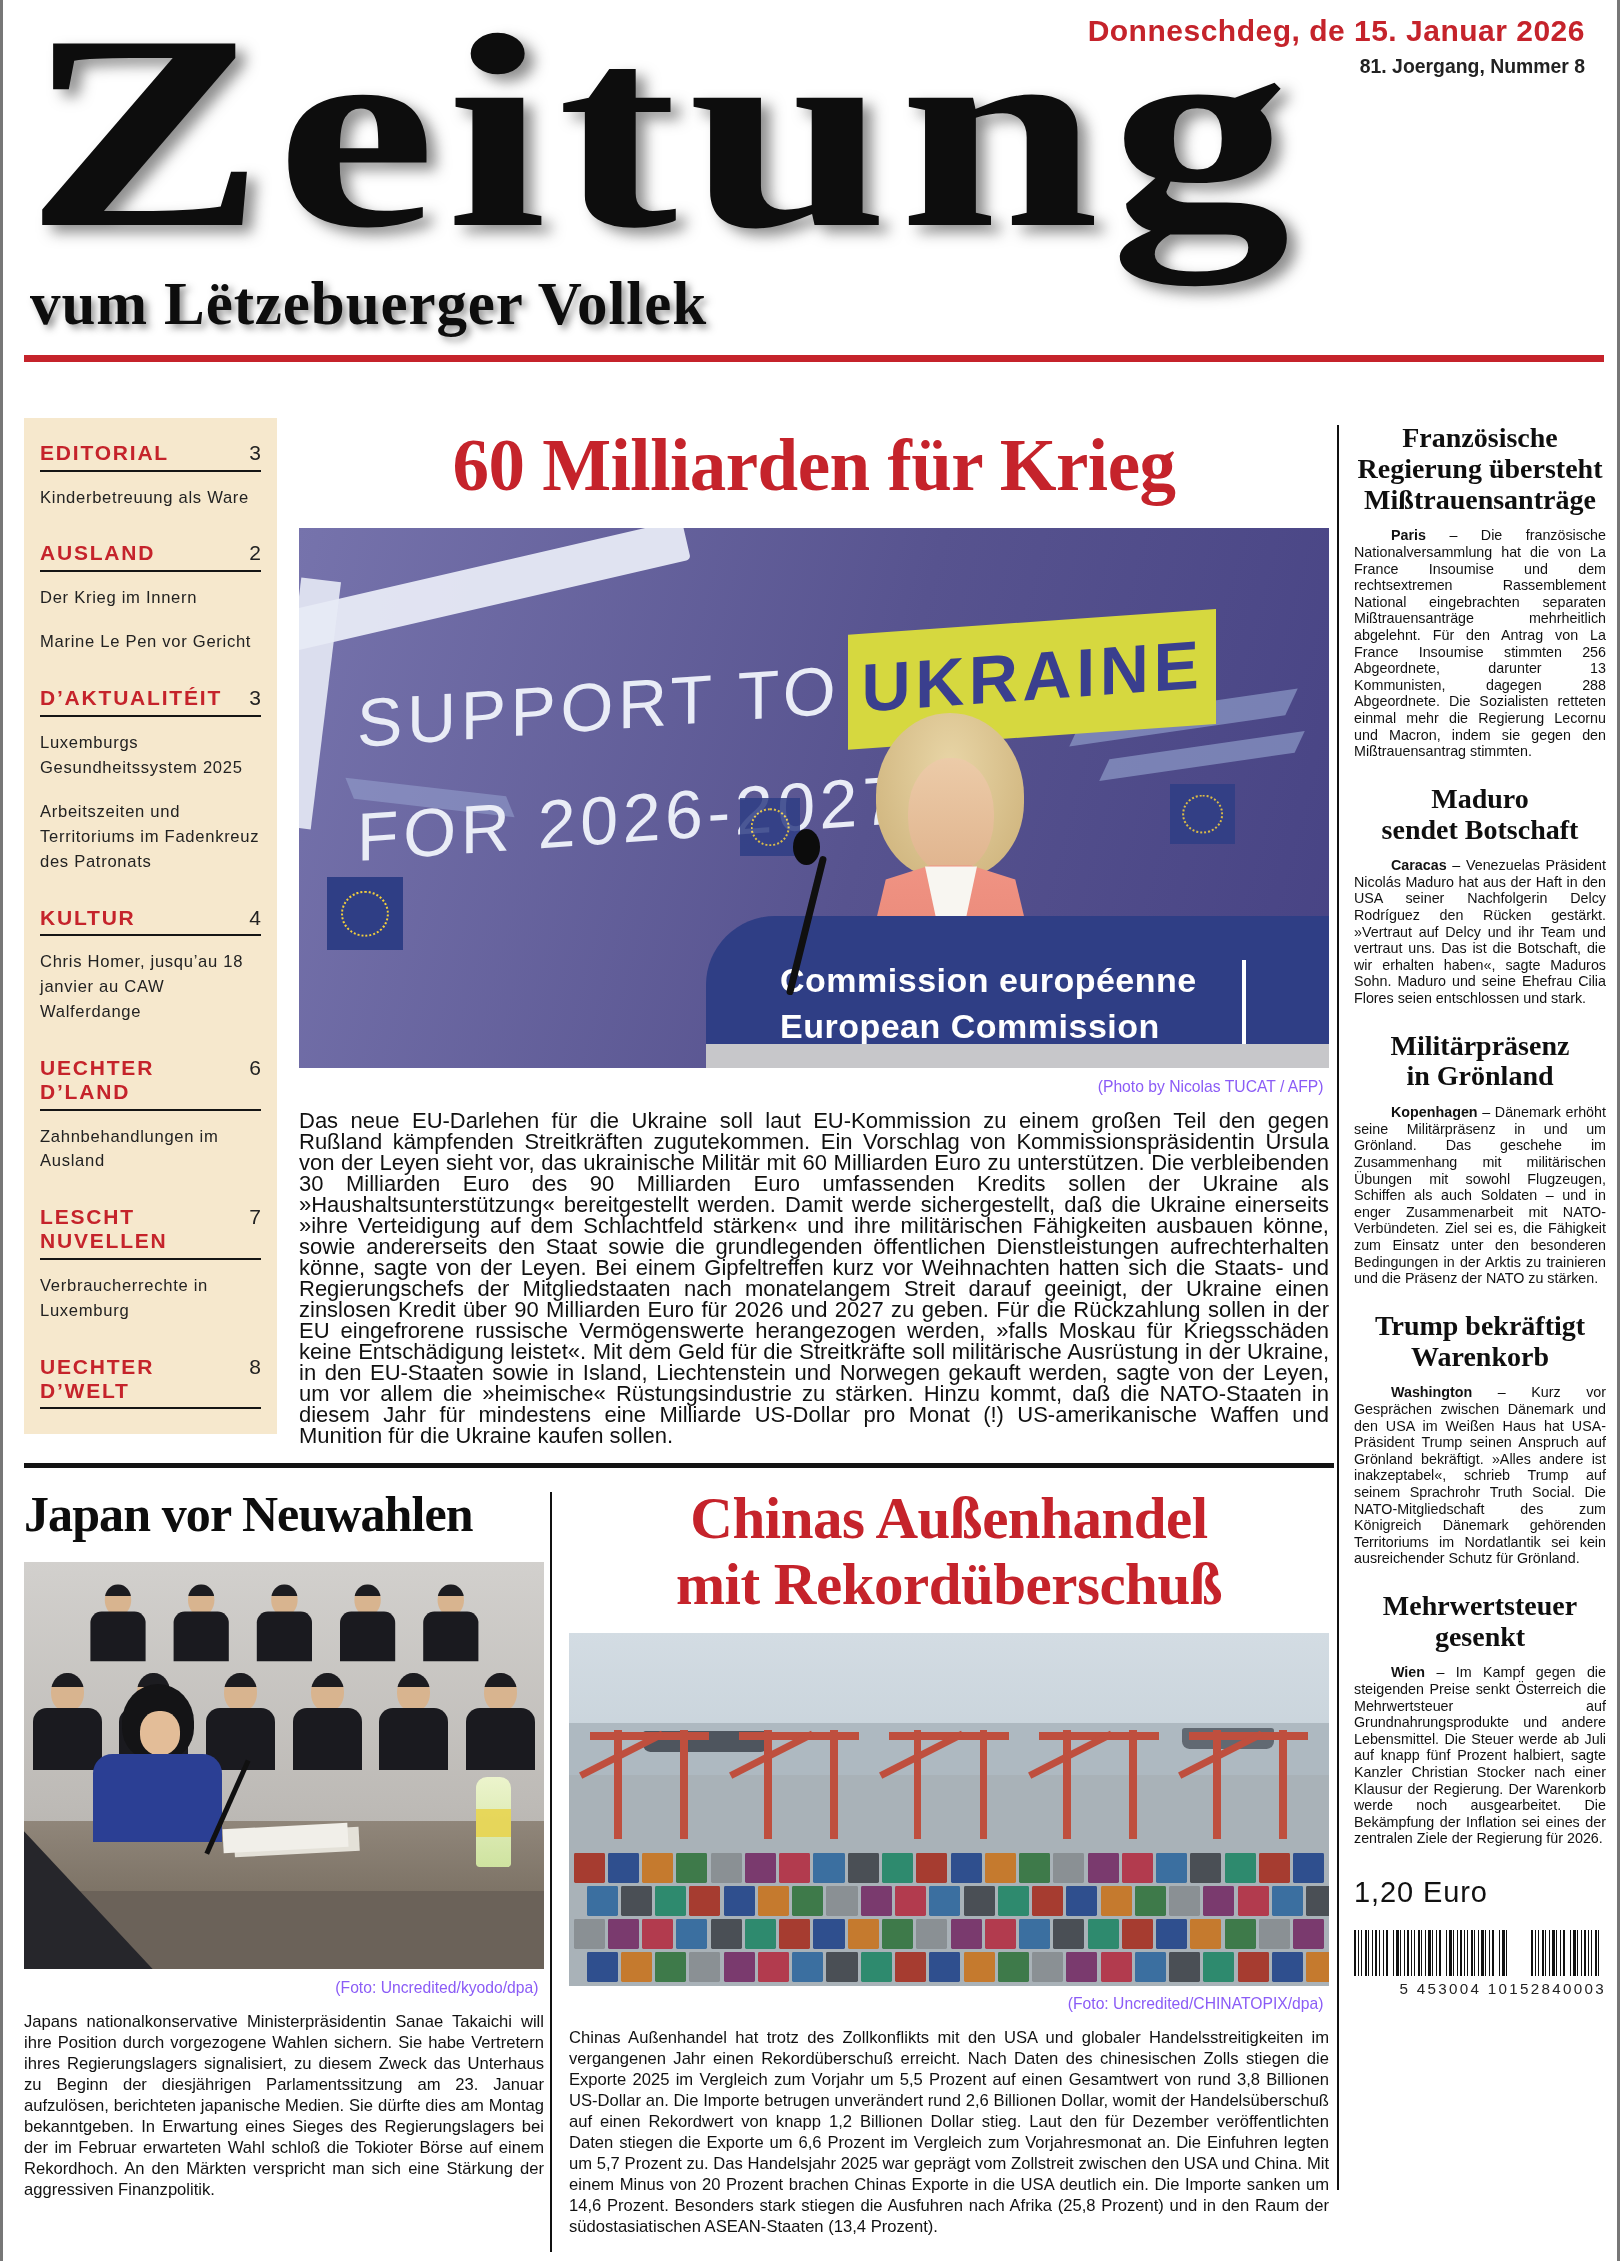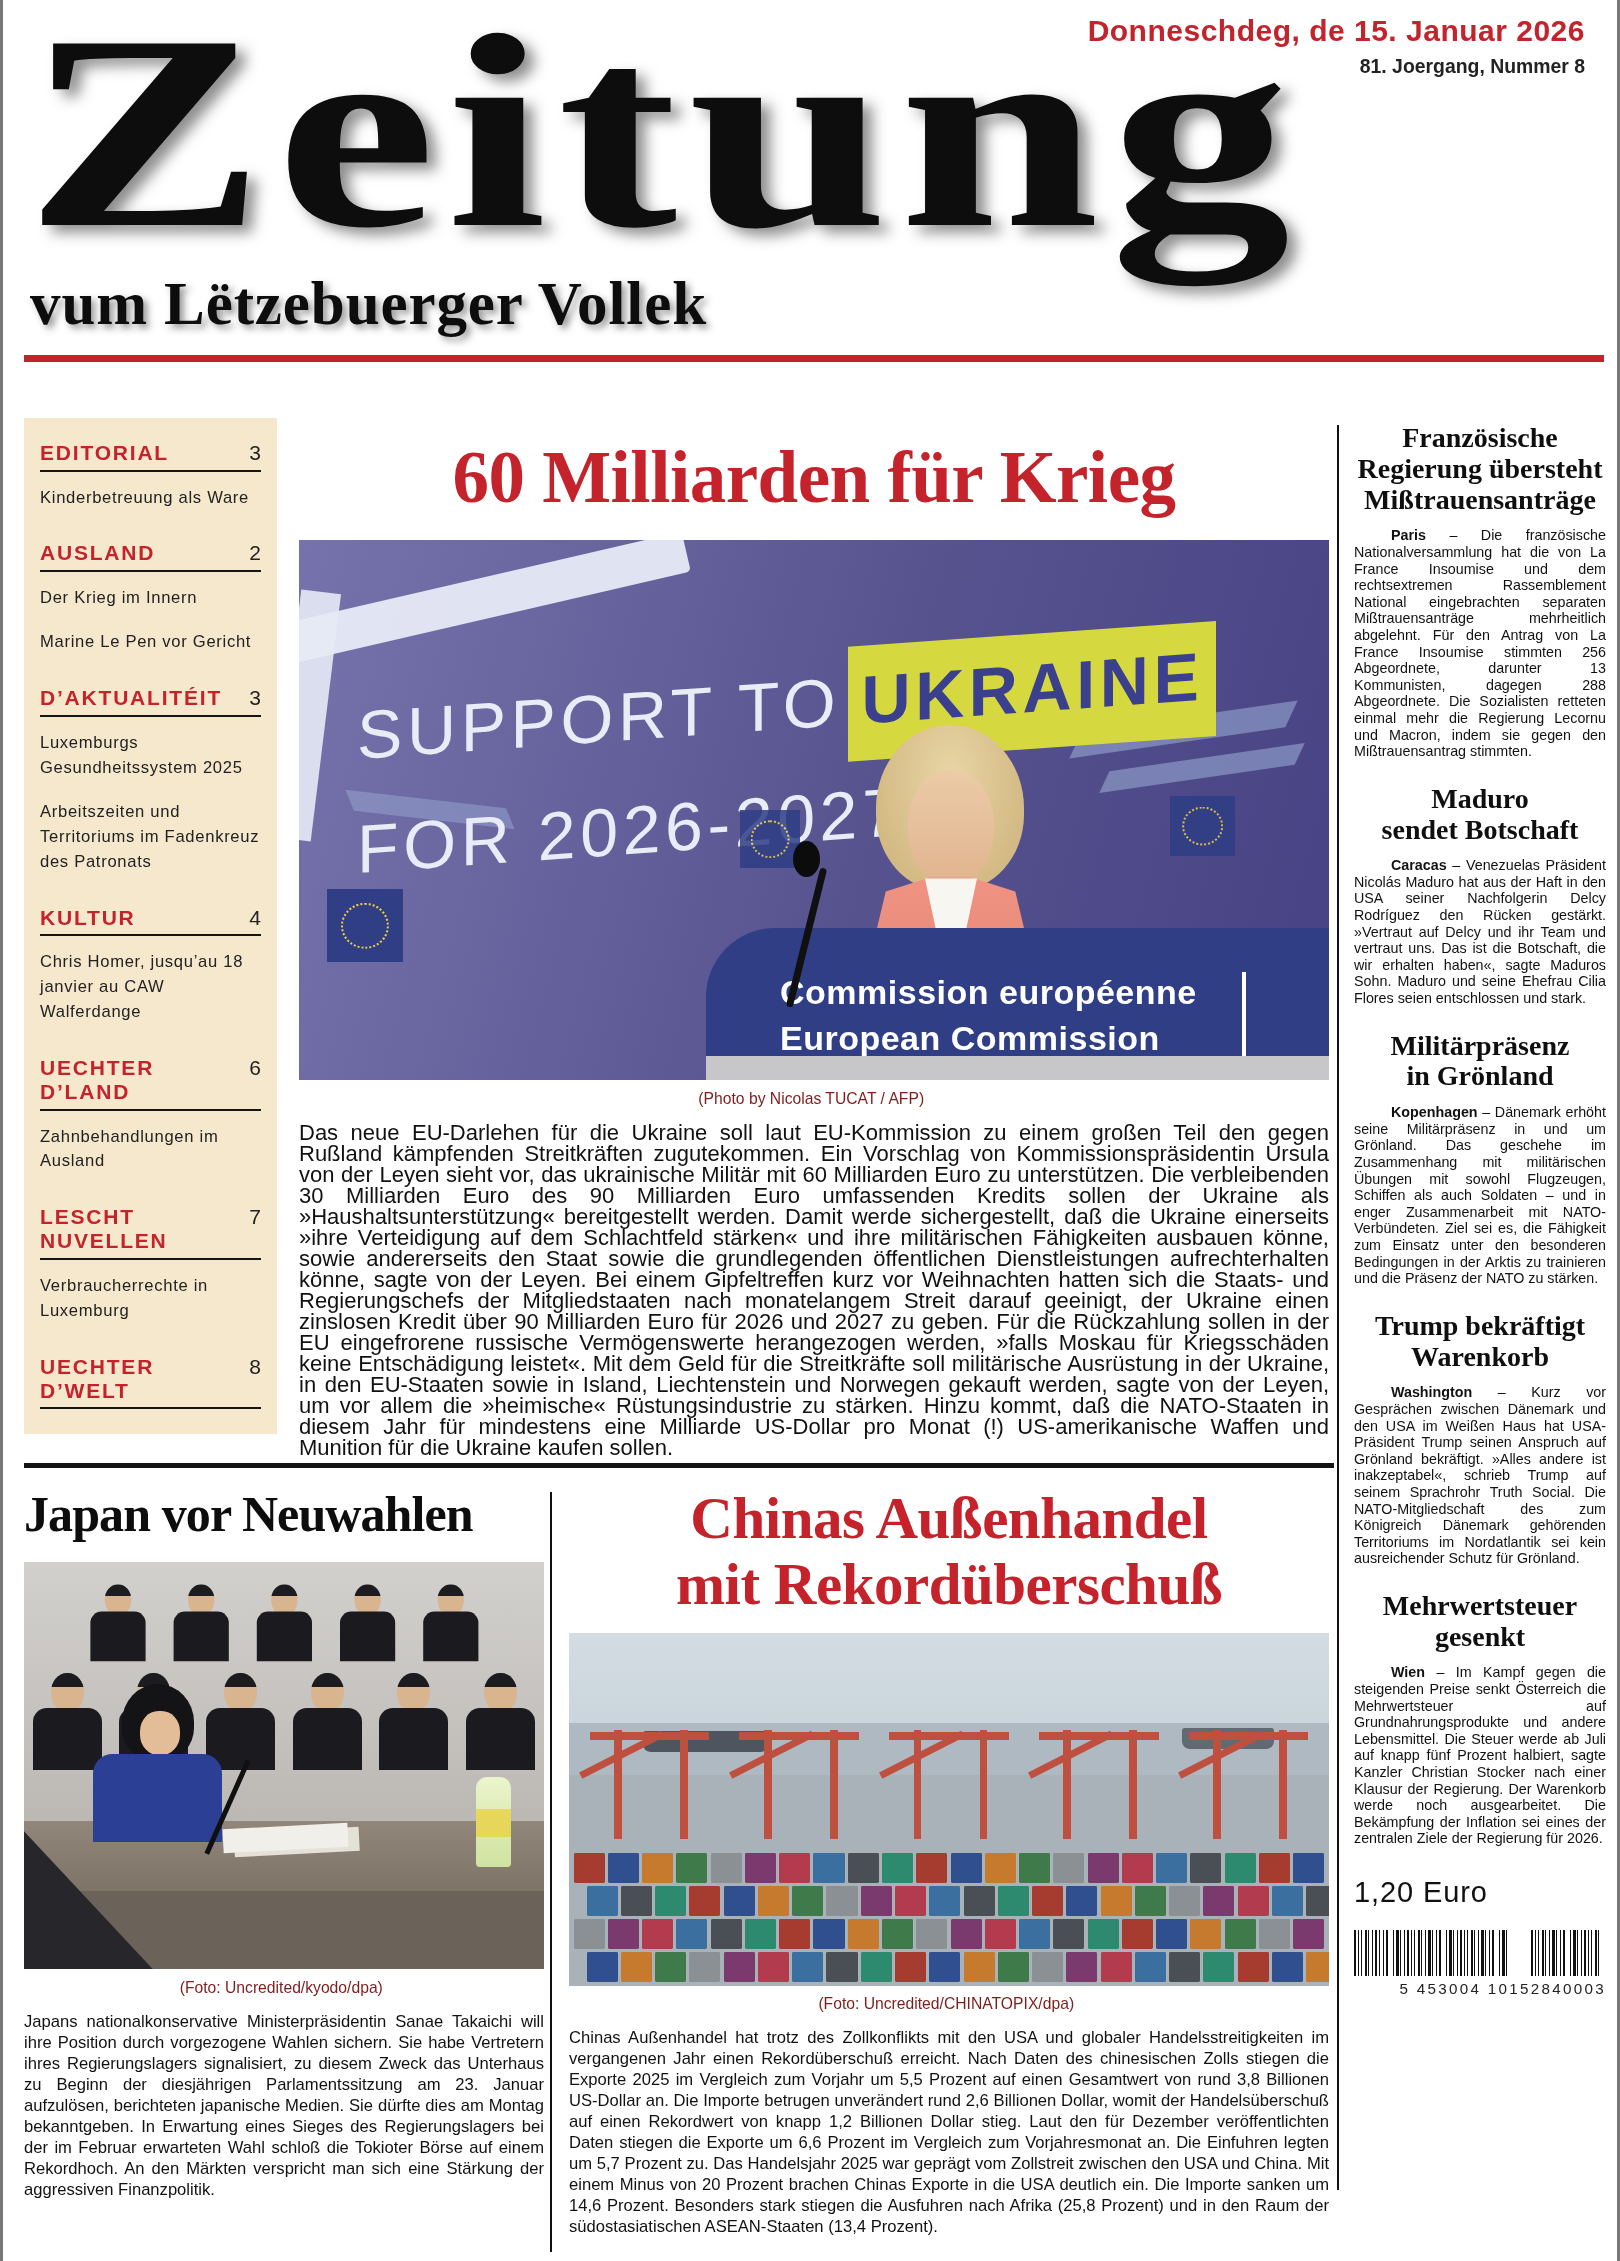--- a/index.html
+++ b/index.html
@@ -25,21 +25,21 @@
         padding:23px 16px;box-sizing:border-box;overflow:hidden;}
   .idx{margin-bottom:31px;}
   .idx-head{display:flex;justify-content:space-between;align-items:baseline;
         border-bottom:2.3px solid #151515;padding-bottom:4.6px;margin-bottom:14px;}
   .idx-label{color:var(--accent-red);font-weight:bold;font-size:21px;letter-spacing:1.8px;}
   .idx-page{font-size:21px;color:#222;}
   .idx-item{font-size:16.6px;line-height:1.5;letter-spacing:0.7px;margin-bottom:19.4px;color:#222;}
   .idx-item:last-child{margin-bottom:0;}
 
   
-  .mid{position:absolute;top:430px;left:296px;width:1030px;}
+  .mid{position:absolute;top:418px;left:296px;width:1030px;}
   .lead-head{margin:7px 0 21px;text-align:center;font-weight:bold;color:var(--accent-red);
         font-size:73px;line-height:1.13;letter-spacing:-0.5px;}
   .photo{position:relative;overflow:hidden;}
   .lead-photo{width:1030px;height:540px;
         background:linear-gradient(105deg,var(--bg-light,#7673ac),var(--bg,#57538f) 55%,#474384);}
   .beam1{position:absolute;width:453px;height:41px;background:#e7eaf5;top:42px;left:-60px;
         transform:rotate(-13deg);border-radius:4.6px;opacity:.95;}
   .beam2{position:absolute;width:40px;height:249px;background:#e7eaf5;top:51px;left:-13px;
         transform:rotate(7deg);opacity:.9;}
   .banner{position:absolute;left:58px;top:111px;transform:skewY(-4deg);color:#e9ecf6;
@@ -69,21 +69,21 @@
   .podium{position:absolute;left:407px;top:388px;right:0;bottom:24px;
         background:var(--podium-bg,#2f3e85);border-radius:69px 0 0 0;z-index:4;}
   .podium-text{position:absolute;left:74px;top:42px;color:#fff;font-weight:bold;
         font-size:34px;line-height:1.35;letter-spacing:0.5px;}
   .podium-sep{position:absolute;right:83px;top:44px;width:4.2px;height:85px;background:#fff;}
   .strip{position:absolute;left:407px;right:0;bottom:0;height:24px;background:var(--strip,#c7c7ca);z-index:5;}
   .mic{position:absolute;left:504px;top:326px;width:6.5px;height:143px;background:#101010;
         transform:rotate(14deg);border-radius:3.7px;z-index:6;}
   .mic-head{position:absolute;left:494px;top:301px;width:27px;height:36px;background:#0c0c0c;
         border-radius:50%;z-index:6;}
-  .caption{text-align:center;font-size:15.7px;margin:9.2px 5.5px 14px 0;color:#7f1d1d;}
+  .caption{text-align:right;font-size:15.7px;margin:9.2px 5.5px 14px 0;color:#8b5cf6;}
   .lead-body{font-size:22px;line-height:21px;text-align:justify;margin:0;color:#111;}
 
   
   .vline{position:absolute;background:#111;}
   .v1{left:1334px;top:425px;width:1.8px;height:1765px;}
   .v2{left:547px;top:1492px;width:1.8px;height:760px;}
   .hline{position:absolute;left:21px;top:1463px;width:1310px;height:5.1px;background:#131313;}
 
   
   .rcol{position:absolute;left:1351px;top:423px;width:252px;}

